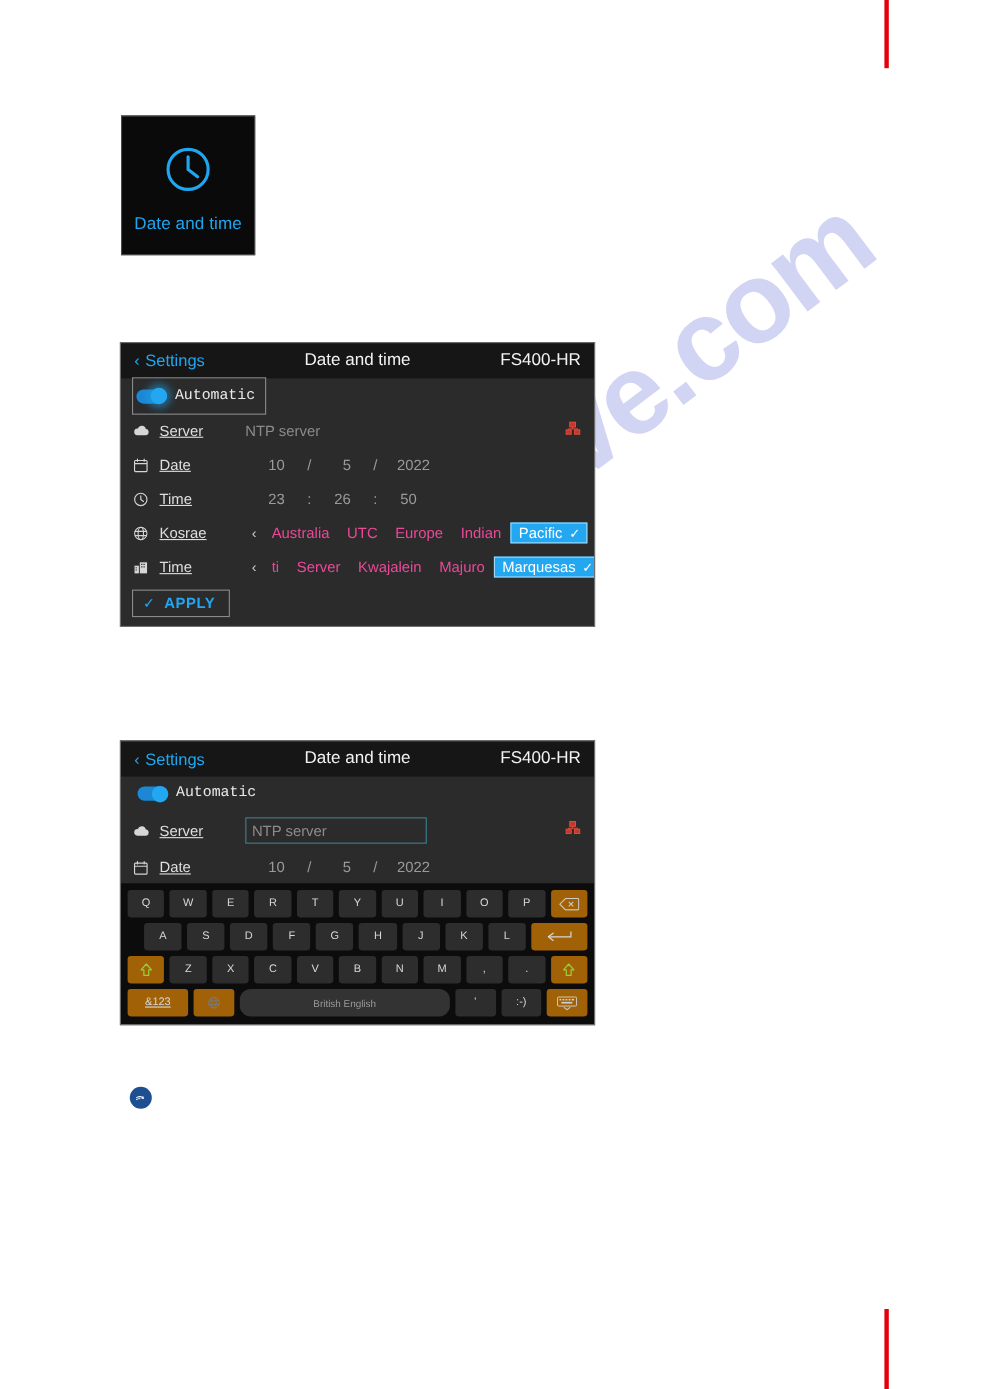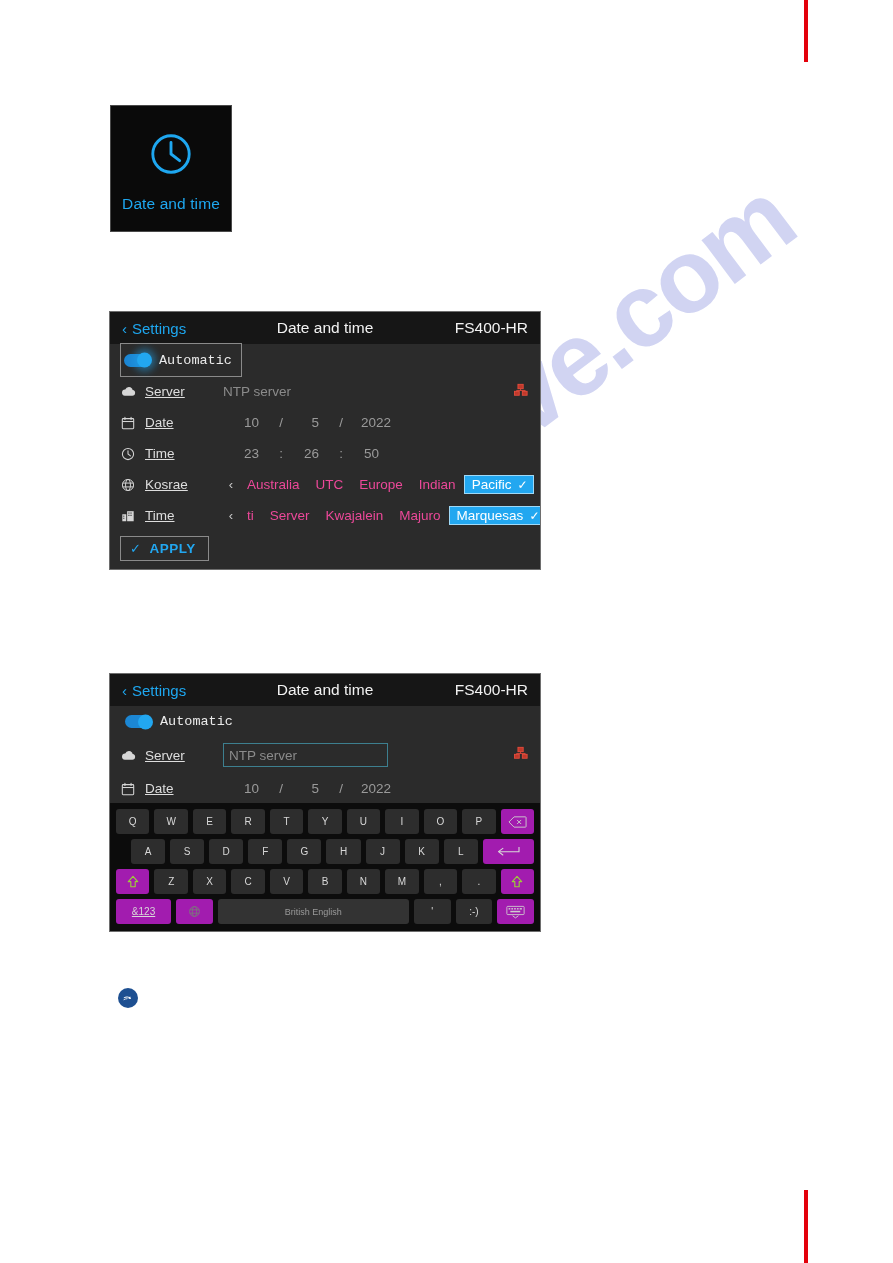--- a/index.html
+++ b/index.html
@@ -265,24 +265,24 @@
     border-radius: 3px;
     color: #d8d8d8;
     font-size: 10px;
     display: flex;
     align-items: center;
     justify-content: center;
     flex: 1 1 0;
     cursor: pointer;
     user-select: none;
   }
-  .key.dark  { background: #a21caf; text-decoration: underline; }
+  .key.dark  { background: #a16207; text-decoration: underline; }
   .key.pad-l { margin-left: 15px; }
   .key.wide15 { flex: 1.5 1 0; }
-  .key.space  { flex: 5.2 1 0; background: #333333; color: #9a9a9a; font-size: 9px; }
+  .key.space  { flex: 5.2 1 0; background: #333333; color: #9a9a9a; font-size: 9px; border-radius: 10px; }
   .key svg { display: block; }
 
   
   #note-icon {
     position: absolute;
     left: 118px;
     top: 988px;
     width: 20px; height: 20px;
     border-radius: 50%;
     background: #1d4f91;

